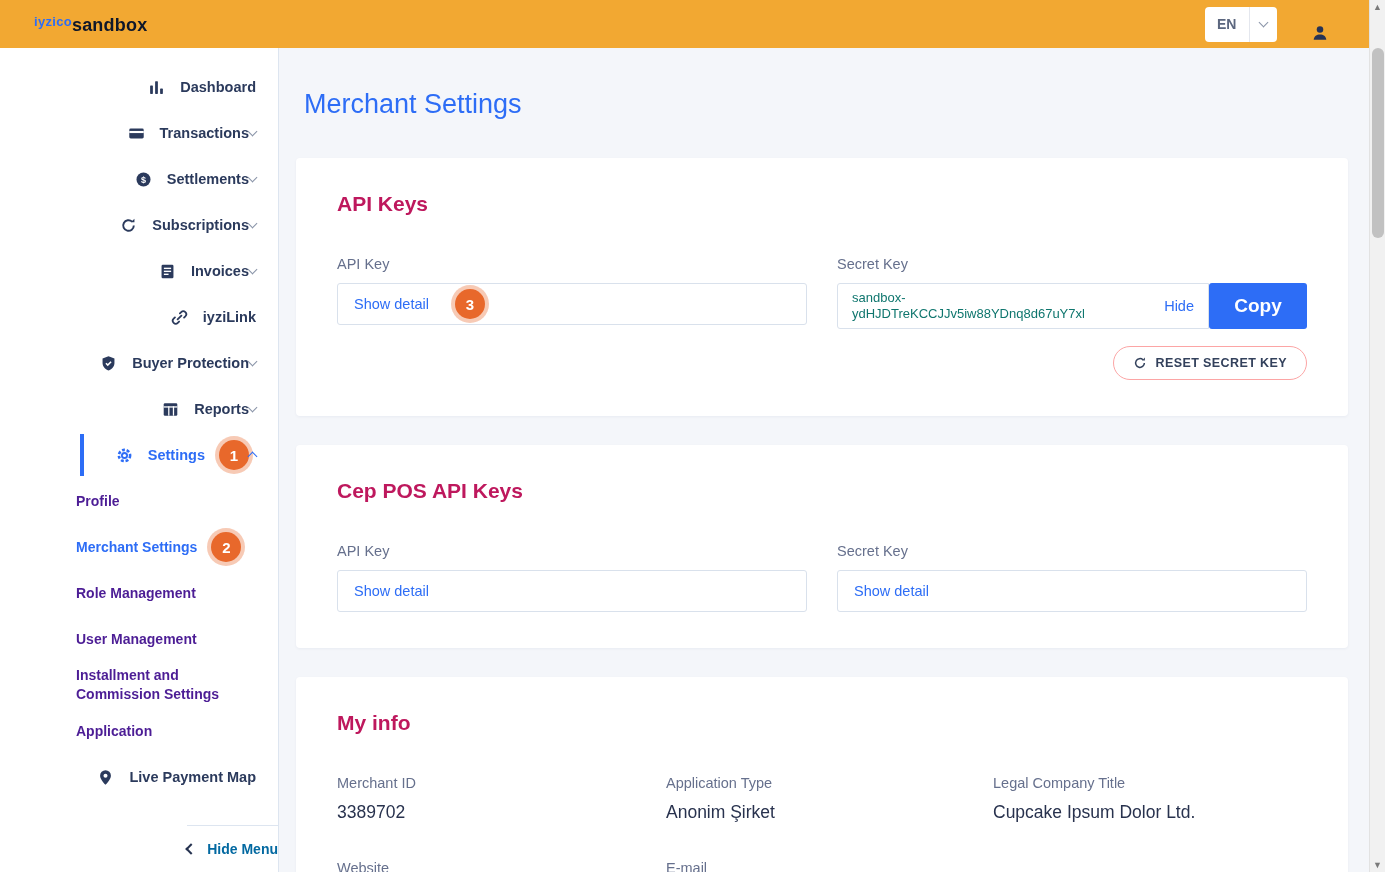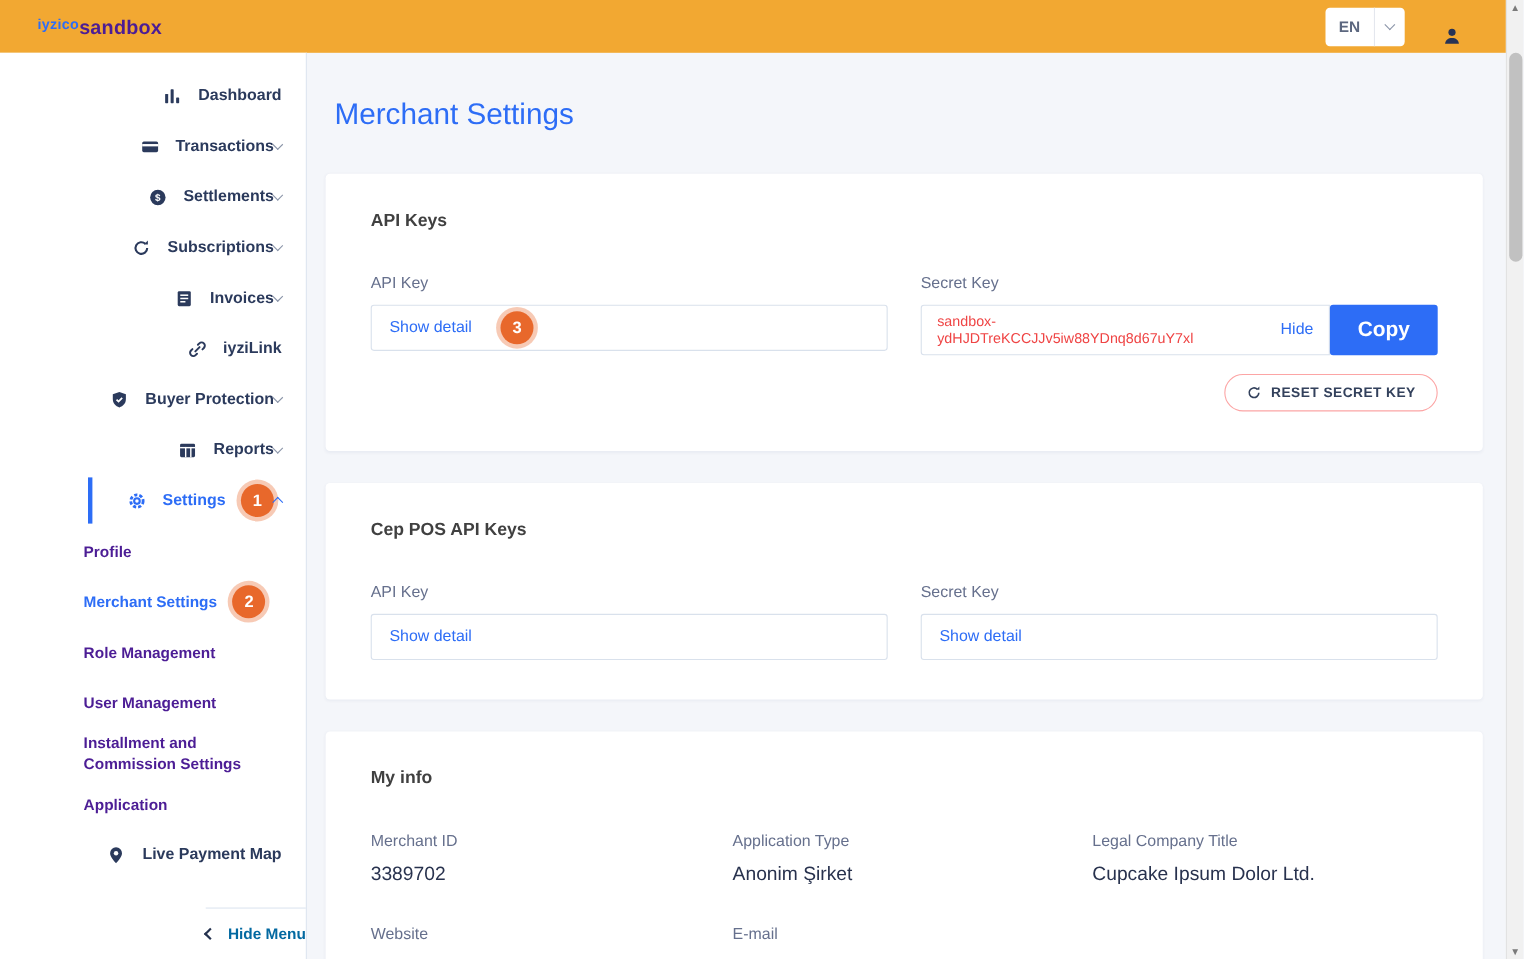--- a/index.html
+++ b/index.html
@@ -11,21 +11,21 @@
   }
   .app { position:absolute; left:0; top:0; right:16px; bottom:0; display:flex; flex-direction:column; }
 
   
   .topbar {
     height:48px; background:#F2A832; flex:0 0 48px;
     display:flex; align-items:center; padding:0 34px;
   }
   .logo { display:flex; flex-direction:row; line-height:1; }
   .logo .l1 { color:#2D6DF6; font-size:13px; font-weight:700; letter-spacing:.3px; }
-  .logo .l2 { color:#4c1d95; font-size:18px; font-weight:700; margin-top:1px; letter-spacing:.2px; }
+  .logo .l2 { color:#0f172a; font-size:18px; font-weight:700; margin-top:1px; letter-spacing:.2px; }
   .topbar-right { margin-left:auto; display:flex; align-items:flex-end; gap:34px; padding-right:6px; }
   .lang {
     background:#fff; border-radius:4px; height:35px; width:72px;
     display:flex; align-items:center; justify-content:space-between;
     padding:0 10px 0 12px; cursor:pointer;
   }
   .lang .lang-code { color:#5C677F; font-size:14px; font-weight:600; }
   .lang .vdiv { width:1px; height:35px; background:#E4E7EE; margin:0 8px 0 10px; }
   .chev { display:inline-block; width:7px; height:7px; border-right:1.8px solid #8A94A8; border-bottom:1.8px solid #8A94A8; }
   .chev.down { transform:rotate(45deg); margin-top:-3px; }
@@ -69,35 +69,35 @@
     box-shadow:0 0 0 4px rgba(232,104,43,.35); flex:0 0 30px;
   }
 
   
   .main { flex:1; min-width:0; padding:0 21px 0 17px; overflow:hidden; }
   .page-title { color:#2D6DF6; font-size:27px; font-weight:500; margin:41px 0 38px 8px; }
   .card {
     background:#fff; border-radius:4px; box-shadow:0 1px 3px rgba(23,43,99,.05);
     padding:34px 42px 36px 41px; margin-bottom:29px;
   }
-  .card-heading { color:#404040; font-size:16px; font-weight:700; margin-bottom:40px; }
+  .card-heading { color:#be185d; font-size:21px; font-weight:700; margin-bottom:40px; }
   .field-row { display:flex; gap:30px; }
   .col { width:470px; flex:0 0 470px; }
   .field-label { color:#66708D; font-size:14.5px; margin-bottom:11px; }
   .input-box {
     border:1px solid #D9E1EC; border-radius:3px; height:42px; background:#fff;
     display:flex; align-items:center; padding:0 16px;
   }
   .link { color:#2D6DF6; font-size:14.5px; cursor:pointer; text-decoration:none; }
   .secret-row { display:flex; align-items:stretch; }
   .secret-box {
     border:1px solid #D9E1EC; border-radius:3px 0 0 3px; flex:1; min-height:46px;
     display:flex; align-items:center; padding:4px 14px; background:#fff;
   }
-  .secret-text { color:#ef4444; font-size:13px; line-height:16px; max-width:250px; overflow-wrap:break-word; }
+  .secret-text { color:#0f766e; font-size:13px; line-height:16px; max-width:250px; overflow-wrap:break-word; }
   .secret-box .link { margin-left:auto; }
   .copy-btn {
     width:98px; background:#2D6DF6; color:#fff; border:none; border-radius:3px;
     font-family:"Liberation Sans", sans-serif; font-size:19px; font-weight:600; cursor:pointer;
   }
   .reset-row { display:flex; justify-content:flex-end; margin-top:17px; }
   .reset-btn {
     display:inline-flex; align-items:center; gap:9px; height:34px; padding:0 19px;
     border:1px solid #fca5a5; border-radius:17px; background:#fff; cursor:pointer;
     color:#33415C; font-family:"Liberation Sans", sans-serif; font-size:12.5px; font-weight:600; letter-spacing:.4px;

